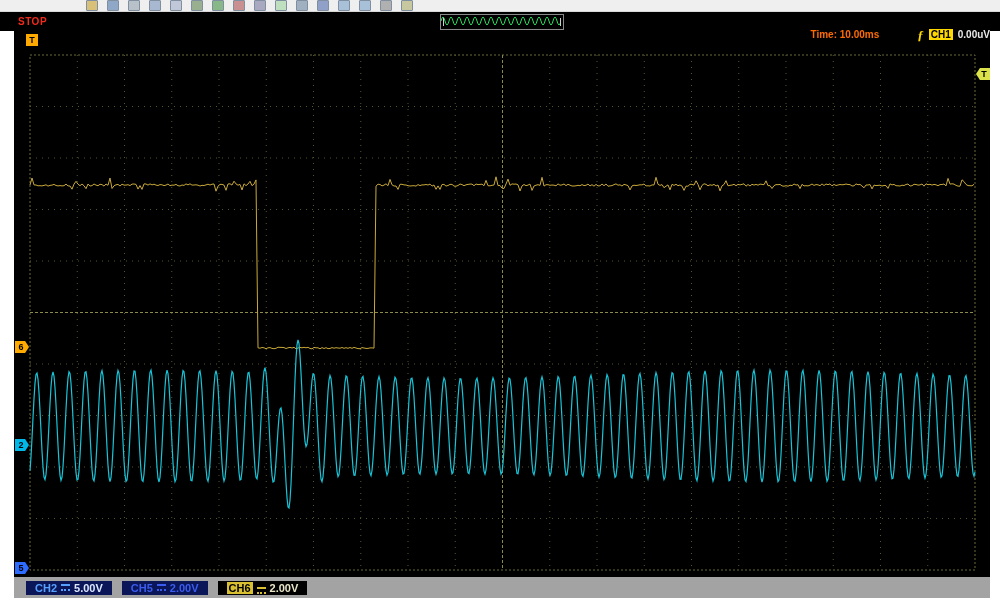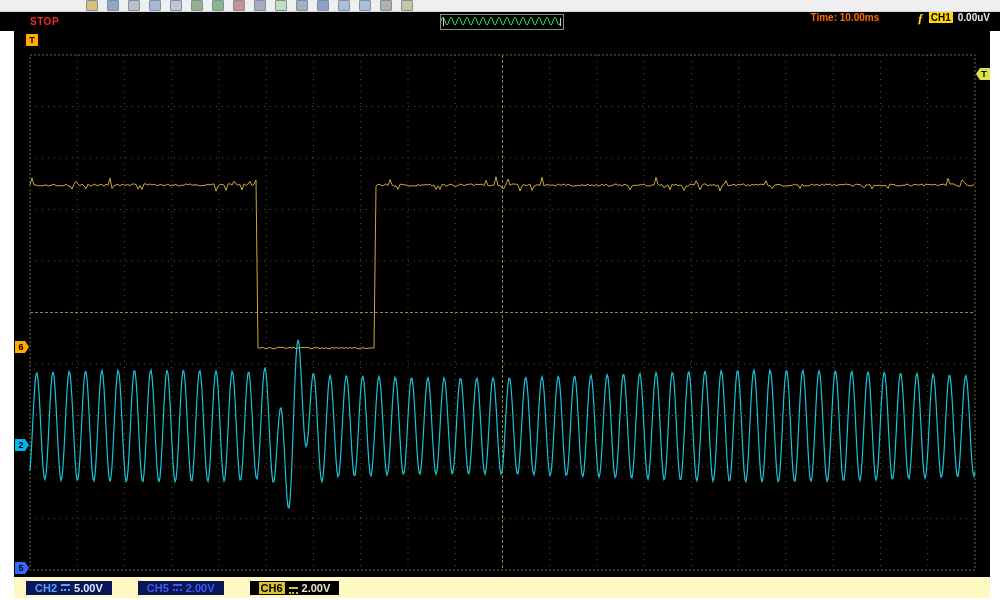--- a/index.html
+++ b/index.html
@@ -8,47 +8,47 @@
 
   
   .toolbar{position:absolute;left:0;top:0;width:1000px;height:12px;background:#efefef;
            border-bottom:1px solid #d8d8d8;display:flex;align-items:flex-end;gap:9px;
            padding-left:86px;box-sizing:border-box;z-index:2;}
   .tbicon{width:10px;height:9px;border:1px solid #7f8fa0;border-radius:1px;flex:0 0 auto;}
 
   
   .statusbar{position:absolute;left:0;top:12px;width:1000px;height:19px;background:#000;
              font-size:10px;font-weight:bold;z-index:3;}
-  .stop{position:absolute;left:30px;top:4px;color:#f22b1d;letter-spacing:.5px;}
+  .stop{position:absolute;left:18px;top:4px;color:#f22b1d;letter-spacing:.5px;}
   .preview{position:absolute;left:440px;top:2px;width:122px;height:14px;border:1px solid #8a8a8a;background:#000;}
   .preview::before,.preview::after{content:"";position:absolute;top:3px;width:1px;height:8px;background:#cfcfcf;}
   .preview::before{left:2px;} .preview::after{right:2px;}
-  .sb-right{position:absolute;right:10px;top:0;display:flex;gap:38px;align-items:center;}
+  .sb-right{position:absolute;right:10px;top:17px;display:flex;gap:38px;align-items:center;}
   .time{color:#ff6a00;}
   .trig{display:flex;gap:5px;align-items:center;}
   .fsym{color:#ffd800;font-style:italic;font-family:"Liberation Serif",serif;font-size:13px;line-height:10px;}
   .ch1badge{background:#ffd800;color:#000;padding:0 2px;line-height:11px;}
   .tval{color:#eaeaea;}
 
   
   .scope-bg{position:absolute;left:14px;top:31px;width:976px;height:567px;background:#000;z-index:1;}
   #scope-svg{position:absolute;left:0;top:0;z-index:5;pointer-events:none;}
 
   
   .marker{position:absolute;z-index:7;font-size:9px;font-weight:bold;color:#000;
           display:flex;align-items:center;justify-content:center;line-height:1;}
   .square{width:12px;height:12px;}
   .right-point{width:14px;height:12px;clip-path:polygon(0 0,72% 0,100% 50%,72% 100%,0 100%);
                padding-right:2px;box-sizing:border-box;}
   .left-point{width:14px;height:12px;clip-path:polygon(100% 0,28% 0,0 50%,28% 100%,100% 100%);
               padding-left:2px;box-sizing:border-box;}
 
   
-  .bottombar{position:absolute;left:14px;top:577px;width:976px;height:21px;background:#fef9c3;
-             display:flex;align-items:center;gap:26px;padding-left:12px;box-sizing:border-box;
+  .bottombar{position:absolute;left:14px;top:577px;width:976px;height:21px;background:#a3a3a3;
+             display:flex;align-items:center;gap:10px;padding-left:12px;box-sizing:border-box;
              font-size:11px;font-weight:bold;z-index:8;}
   .chgroup{display:flex;align-items:center;gap:4px;padding:1px 9px;}
   .g1,.g2{background:#0a1658;}
   .g3{background:#000;align-items:flex-end;}
   .g1 .chname,.g1 .dcsym{color:#58a0ff;} .g1 .chval{color:#dde6ff;}
   .g2 .chname,.g2 .dcsym,.g2 .chval{color:#3c5cf0;}
   .g3 .chname{background:#d8c030;color:#000;padding:0 2px;}
   .g3 .dcsym{color:#d8c030;} .g3 .chval{color:#eae6c8;}
   .dcsym{display:inline-block;width:9px;height:3px;border-top:2px solid currentColor;
          border-bottom:2px dotted currentColor;}

